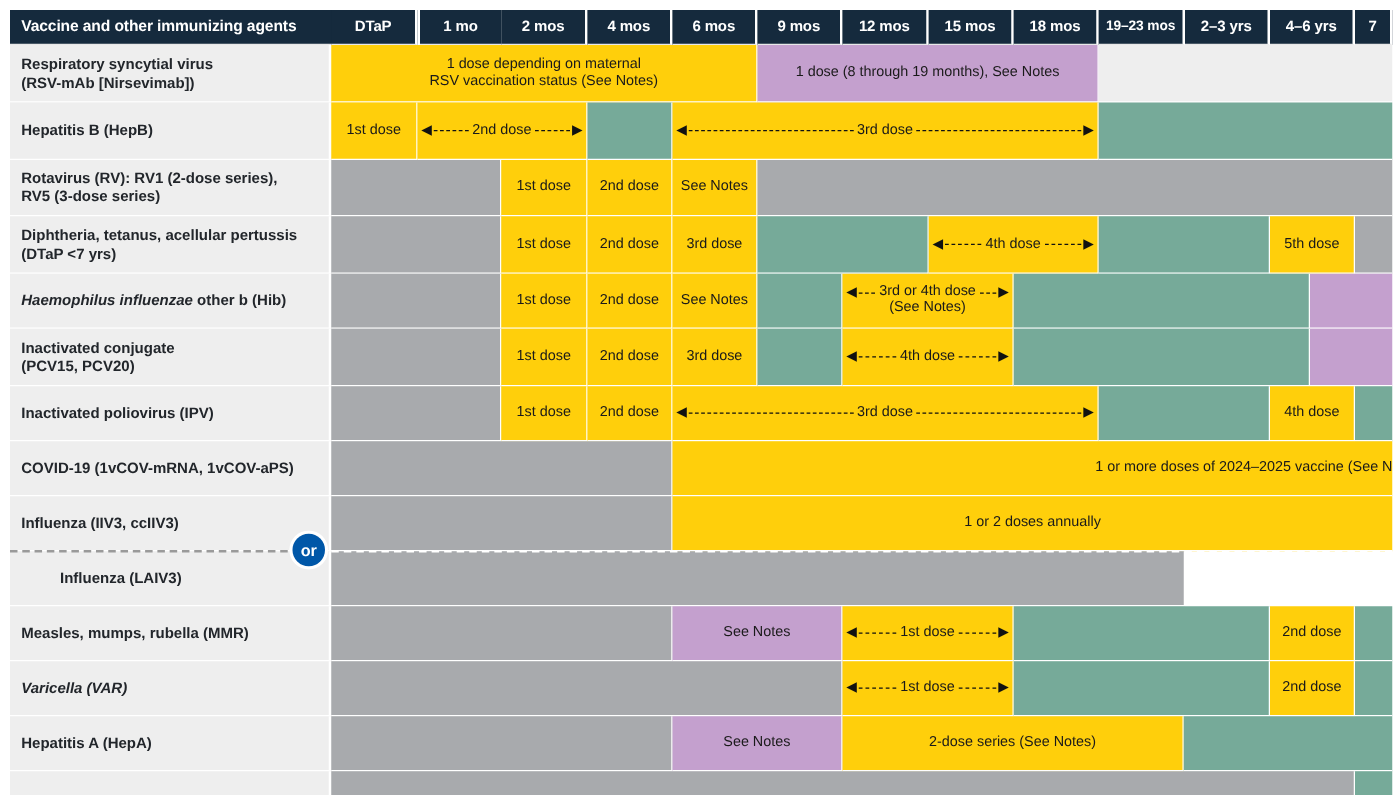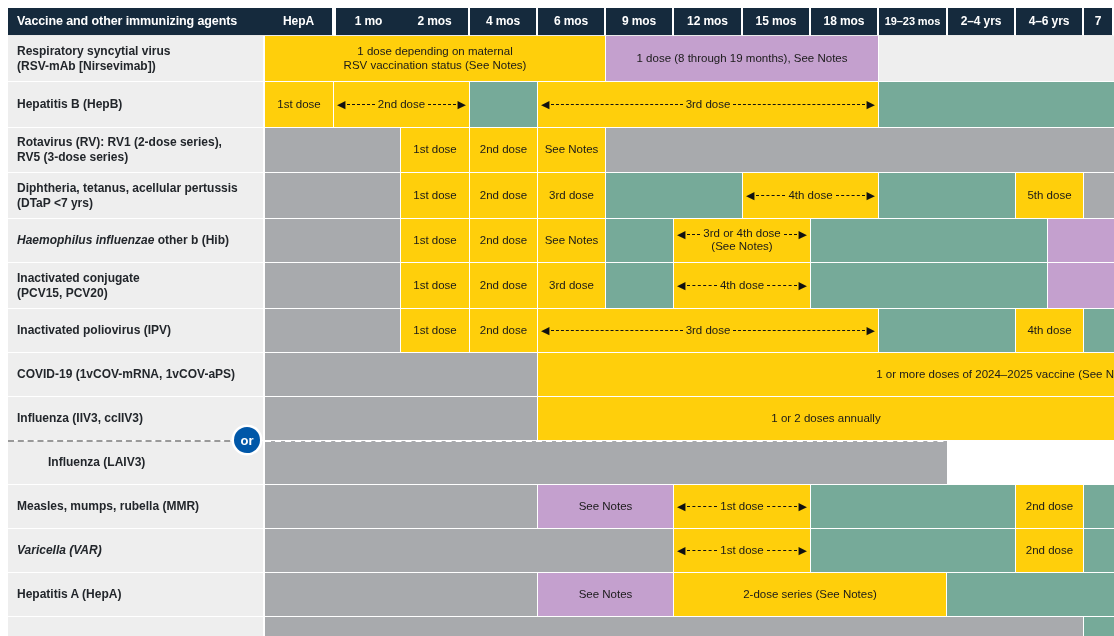--- a/index.html
+++ b/index.html
@@ -146,31 +146,31 @@
     z-index: 7;
   }
 </style>
 </head>
 <body>
 
 <div id="schedule-root">
 
   <div class="cell hdr hdr-vaccine" style="left:8px; top:8px; width:306px; height:28px;">Vaccine and other immunizing agents</div>
 
-  <div class="cell hdr" style="left:265px; top:8px; width:69px; height:28px;">HepA</div>
+  <div class="cell hdr" style="left:265px; top:8px; width:69px; height:28px;">DTaP</div>
   <div class="cell hdr" style="left:336px; top:8px; width:67px; height:28px;">1 mo</div>
   <div class="cell hdr" style="left:401px; top:8px; width:69px; height:28px;">2 mos</div>
   <div class="cell hdr" style="left:470px; top:8px; width:68px; height:28px;">4 mos</div>
   <div class="cell hdr" style="left:538px; top:8px; width:68px; height:28px;">6 mos</div>
   <div class="cell hdr" style="left:606px; top:8px; width:68px; height:28px;">9 mos</div>
   <div class="cell hdr" style="left:674px; top:8px; width:69px; height:28px;">12 mos</div>
   <div class="cell hdr" style="left:743px; top:8px; width:68px; height:28px;">15 mos</div>
   <div class="cell hdr" style="left:811px; top:8px; width:68px; height:28px;">18 mos</div>
   <div class="cell hdr" style="left:879px; top:8px; width:69px; height:28px; font-size:11px;">19–23 mos</div>
-  <div class="cell hdr" style="left:948px; top:8px; width:68px; height:28px;">2–4 yrs</div>
+  <div class="cell hdr" style="left:948px; top:8px; width:68px; height:28px;">2–3 yrs</div>
   <div class="cell hdr" style="left:1016px; top:8px; width:68px; height:28px;">4–6 yrs</div>
   <div class="cell hdr" style="left:1084px; top:8px; width:30px; height:28px;">7</div>
 
   <div class="cell lbl" style="left:8px; top:36px; width:257px; height:46px;">Respiratory syncytial virus
 (RSV-mAb [Nirsevimab])</div>
   <div class="cell c-yellow" style="left:265px; top:36px; width:341px; height:46px;">1 dose depending on maternal
 RSV vaccination status (See Notes)</div>
   <div class="cell c-purple" style="left:606px; top:36px; width:273px; height:46px;">1 dose (8 through 19 months), See Notes</div>
   <div class="cell c-none" style="left:879px; top:36px; width:235px; height:46px; border-right:none;"></div>
 

